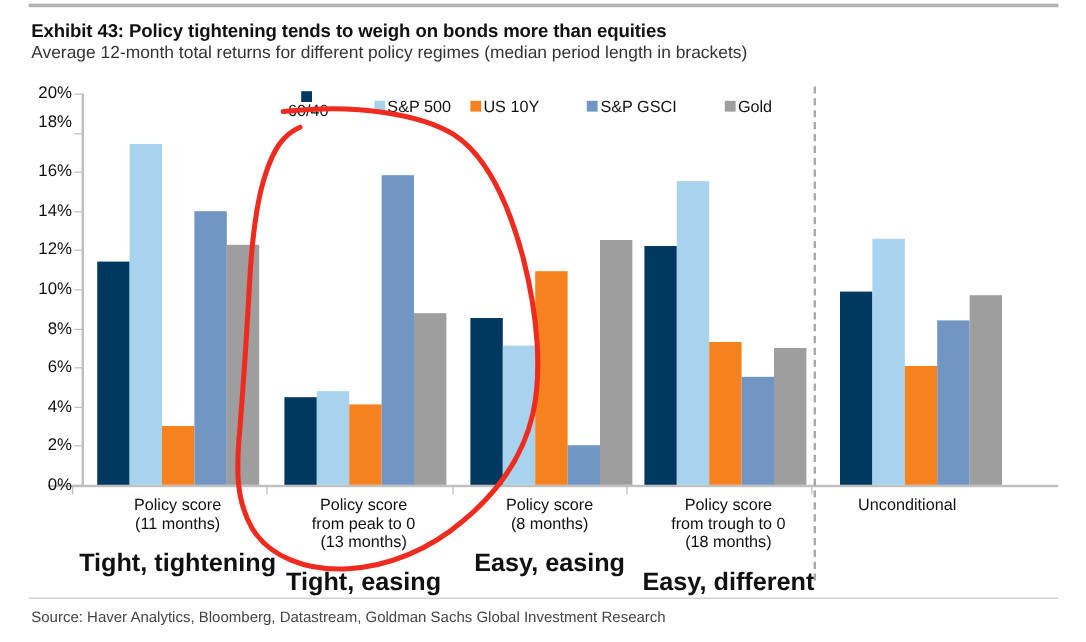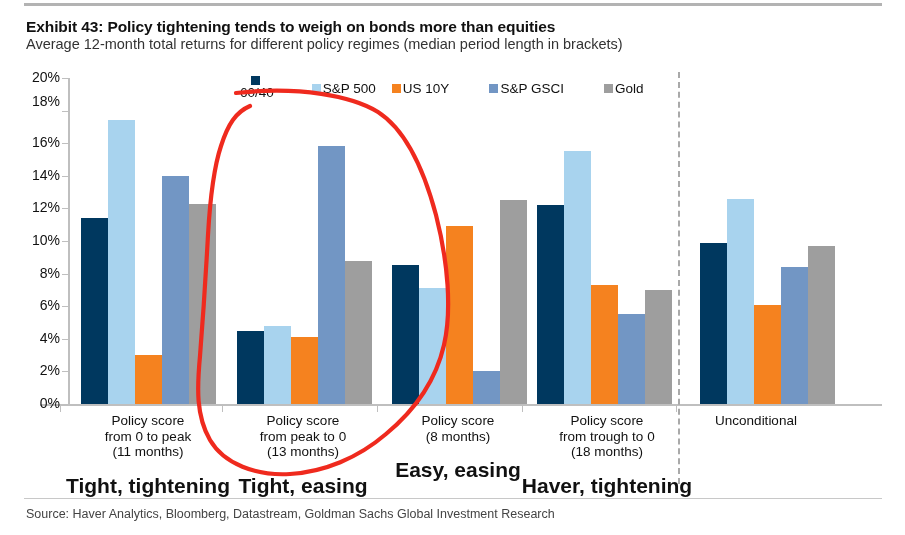--- a/index.html
+++ b/index.html
@@ -185,40 +185,39 @@
 <div id="groupticks">
     <div class="sep-tick" style="left: 60px; top: 404px; height: 8px;"></div>
     <div class="sep-tick" style="left: 222px; top: 404px; height: 8px;"></div>
     <div class="sep-tick" style="left: 377px; top: 404px; height: 8px;"></div>
     <div class="sep-tick" style="left: 522px; top: 404px; height: 8px;"></div>
     <div class="sep-tick" style="left: 676px; top: 404px; height: 8px;"></div>
   </div>
 <div id="grouplabels">
     <div class="group-label" style="left: 48px; width: 200px; top: 413px;">
       <div>Policy score</div>
-      <div>from 0 to peak</div>
       <div>(11 months)</div>
       <span class="regime">Tight, tightening</span>
     </div>
     <div class="group-label" style="left: 203px; width: 200px; top: 413px;">
       <div>Policy score</div>
       <div>from peak to 0</div>
       <div>(13 months)</div>
       <span class="regime">Tight, easing</span>
     </div>
     <div class="group-label" style="left: 358px; width: 200px; top: 413px;">
       <div>Policy score</div>
       <div>(8 months)</div>
       <span class="regime">Easy, easing</span>
     </div>
     <div class="group-label" style="left: 507px; width: 200px; top: 413px;">
       <div>Policy score</div>
       <div>from trough to 0</div>
       <div>(18 months)</div>
-      <span class="regime">Haver, tightening</span>
+      <span class="regime">Easy, different</span>
     </div>
     <div class="group-label" style="left: 656px; width: 200px; top: 413px;">
       <div>Unconditional</div>
     </div>
   </div>
 <div class="dashed-sep"></div>
 
 <svg class="annotation" viewBox="0 0 905 535">
   <path d="M 236 93 C 300 86, 352 96, 378 112 C 406 130, 424 170, 436 215
            C 448 262, 452 310, 444 345 C 436 380, 415 410, 386 434

